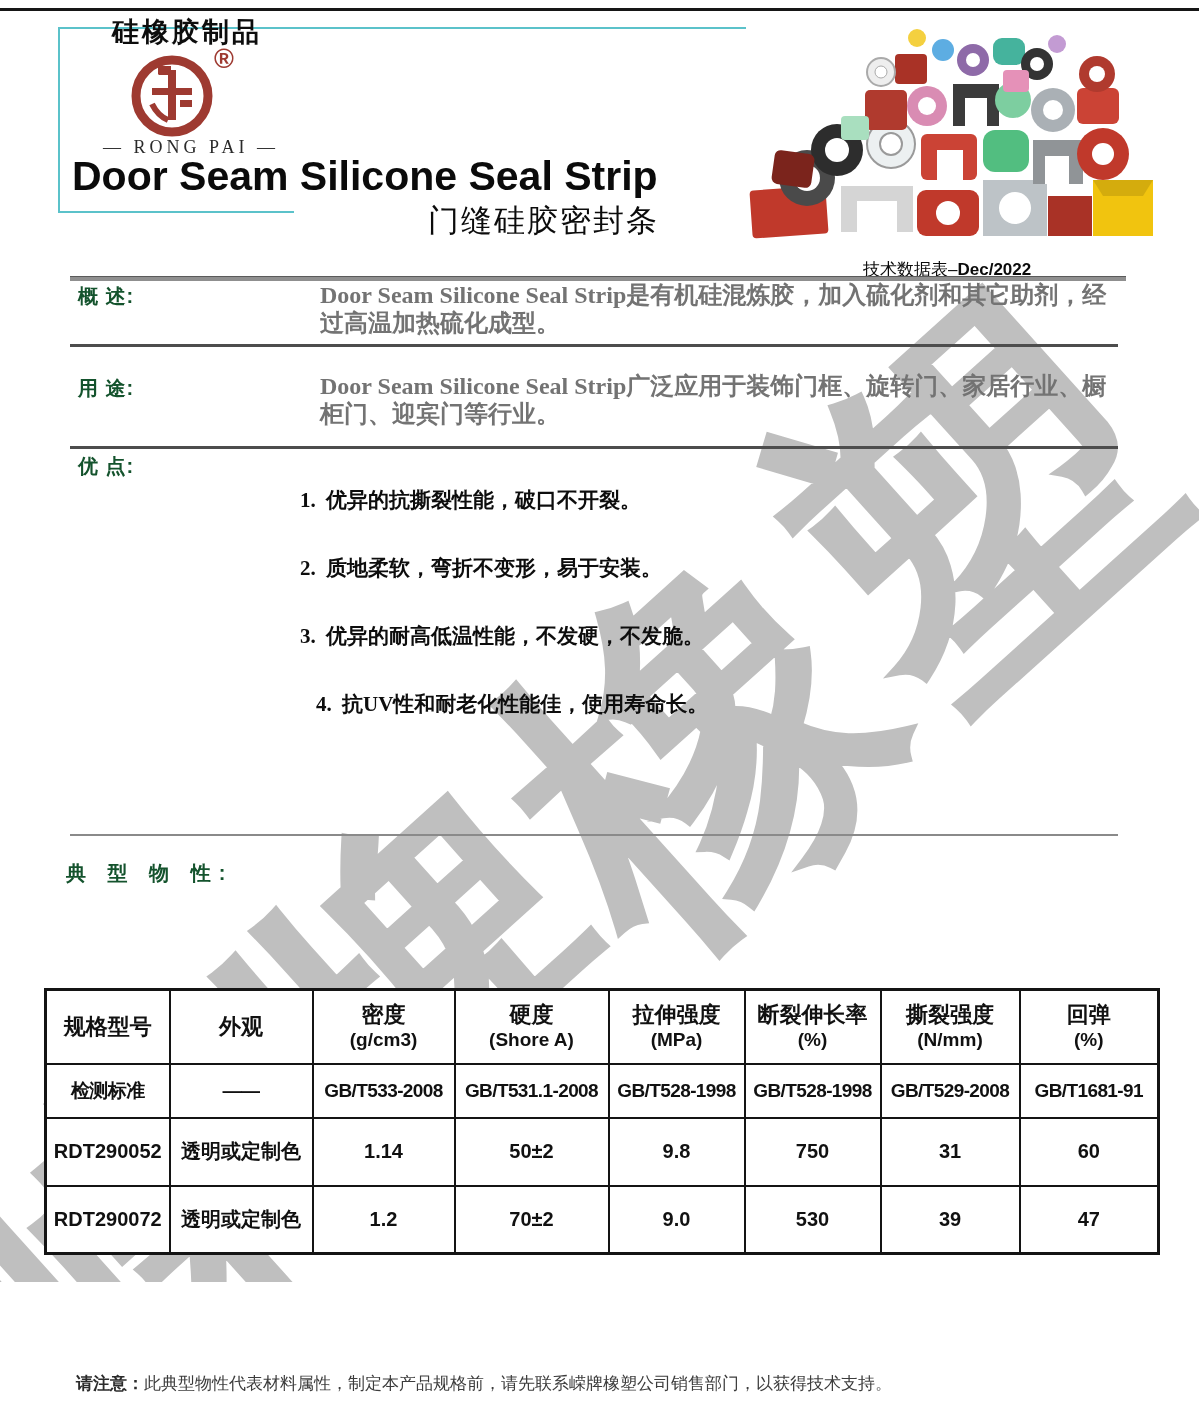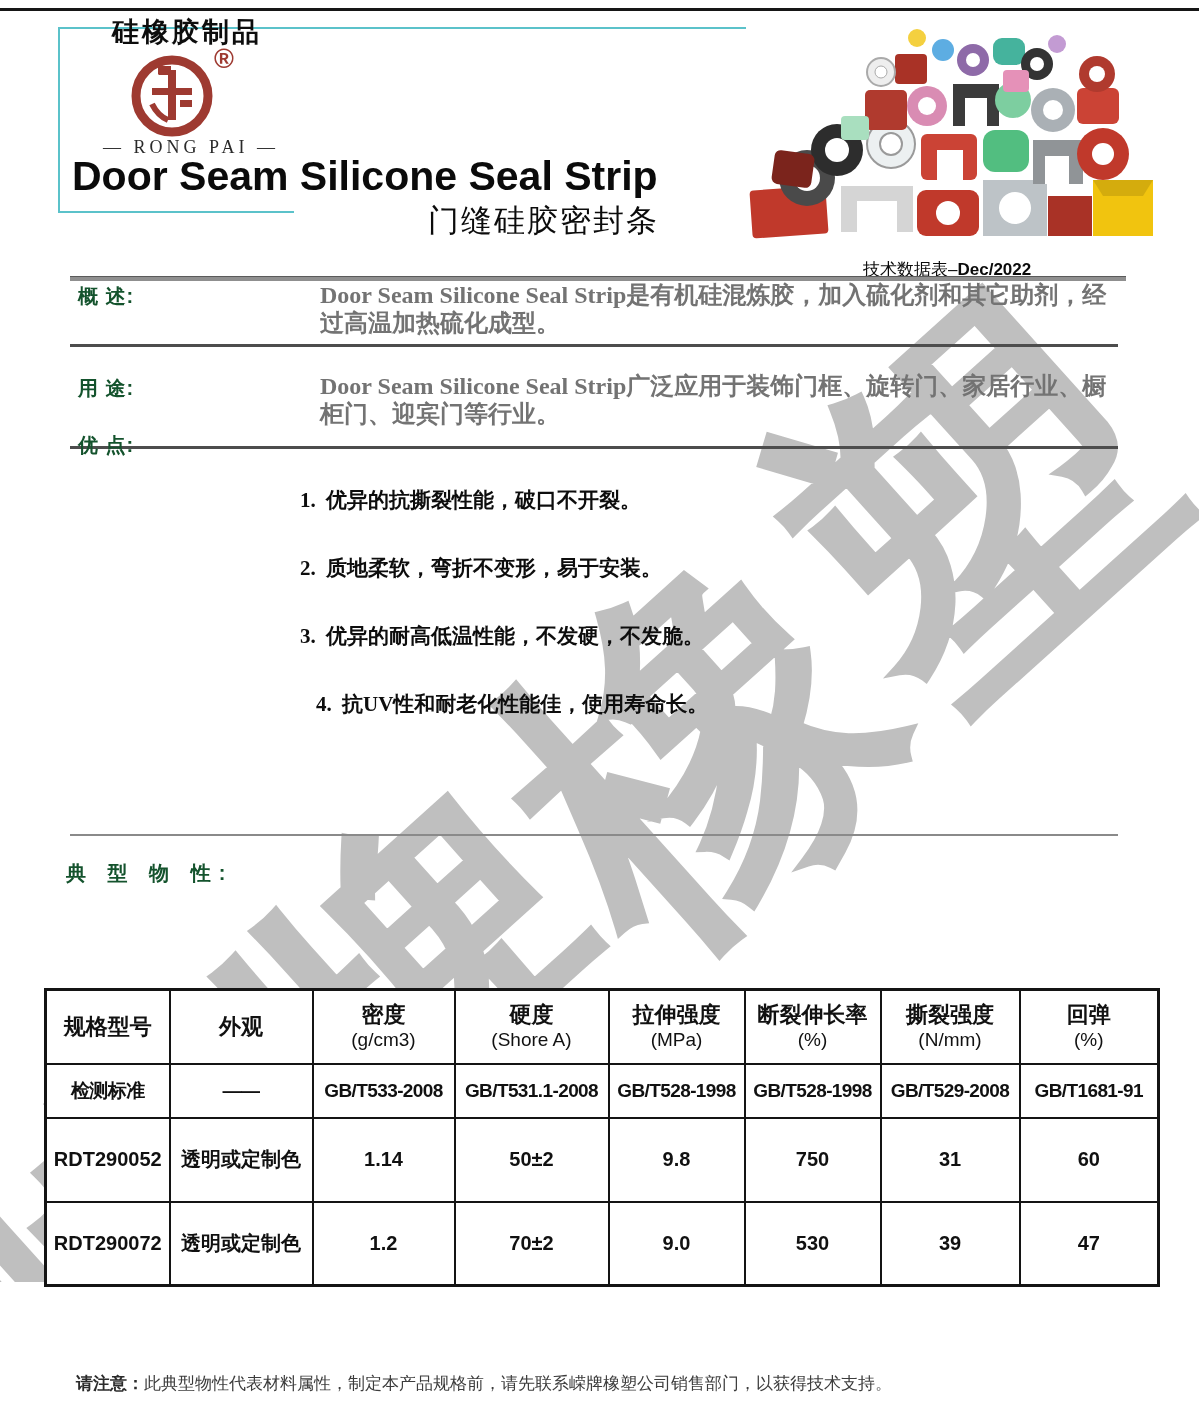--- a/index.html
+++ b/index.html
@@ -31,43 +31,43 @@
   .collage{left:745px;top:20px;width:420px;height:228px;}
   
   .rule1{left:70px;top:276px;width:1056px;height:4px;background:#8f8f8f;border-top:1px solid #5a5a5a;}
   .rule2{left:70px;top:344px;width:1048px;height:3px;background:#4d4d4d;}
   .rule3{left:70px;top:446px;width:1048px;height:3px;background:#4d4d4d;}
   .rule4{left:70px;top:834px;width:1048px;height:2px;background:#8a8a8a;}
   
   .sec-label{font-size:20px;font-weight:bold;letter-spacing:1px;color:#14532d;white-space:nowrap;}
   .lbl-overview{left:78px;top:283px;}
   .lbl-usage{left:78px;top:375px;}
-  .lbl-adv{left:78px;top:432px;}
+  .lbl-adv{left:78px;top:453px;}
   .lbl-props{left:66px;top:860px;letter-spacing:8px;}
   .body-text{left:320px;width:810px;font-size:24px;font-weight:bold;line-height:28px;
              font-family:"Liberation Serif",sans-serif;color:#737373;}
   .txt-overview{top:281px;}
   .txt-usage{top:372px;}
   .adv-item{position:absolute;left:300px;width:720px;z-index:2;font-size:21px;font-weight:bold;
             font-family:"Liberation Serif",sans-serif;color:#0d0d0d;white-space:nowrap;}
   .adv-item .num{display:inline-block;width:26px;}
   .adv-1{top:486px;} .adv-2{top:554px;} .adv-3{top:622px;} .adv-4{top:690px;margin-left:16px;}
   
   .tbl-wrap{left:44px;top:988px;}
   table.props{border-collapse:collapse;table-layout:fixed;width:1113px;background:#fff;
               font-family:"Liberation Sans",sans-serif;}
   table.props th,table.props td{border:2px solid #141414;text-align:center;vertical-align:middle;
               padding:0;overflow:hidden;}
   table.props{border:3px solid #141414;}
   table.props thead tr{height:74px;}
   .h-name{font-size:22px;font-weight:bold;line-height:26px;}
-  .h-unit{font-size:19px;font-weight:normal;line-height:23px;}
+  .h-unit{font-size:19px;font-weight:bold;line-height:23px;}
   tr.standards-row{height:54px;}
   tr.standards-row td{font-size:19px;font-weight:bold;letter-spacing:-0.6px;}
-  tr.data-row{height:84px;}
+  tr.data-row{height:68px;}
   tr.data-row td{font-size:20px;font-weight:bold;}
   
   .footer-note{left:76px;top:1372px;font-size:17px;color:#3c3c3c;white-space:nowrap;}
   .footer-note .fn-label{font-weight:bold;color:#2b2b2b;}
 </style>
 </head>
 <body>
 
 <div class="page">
 

